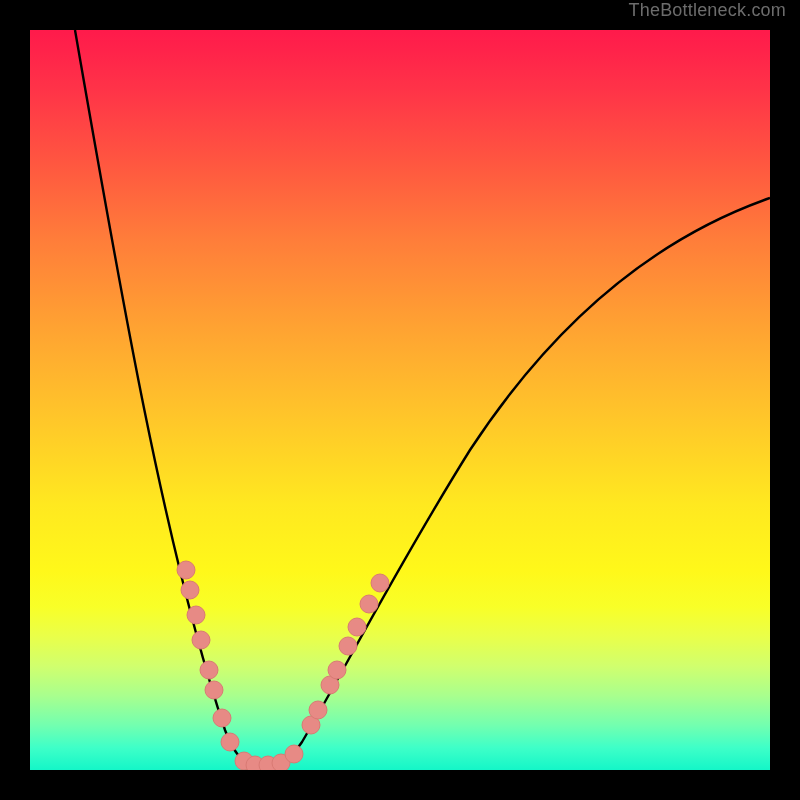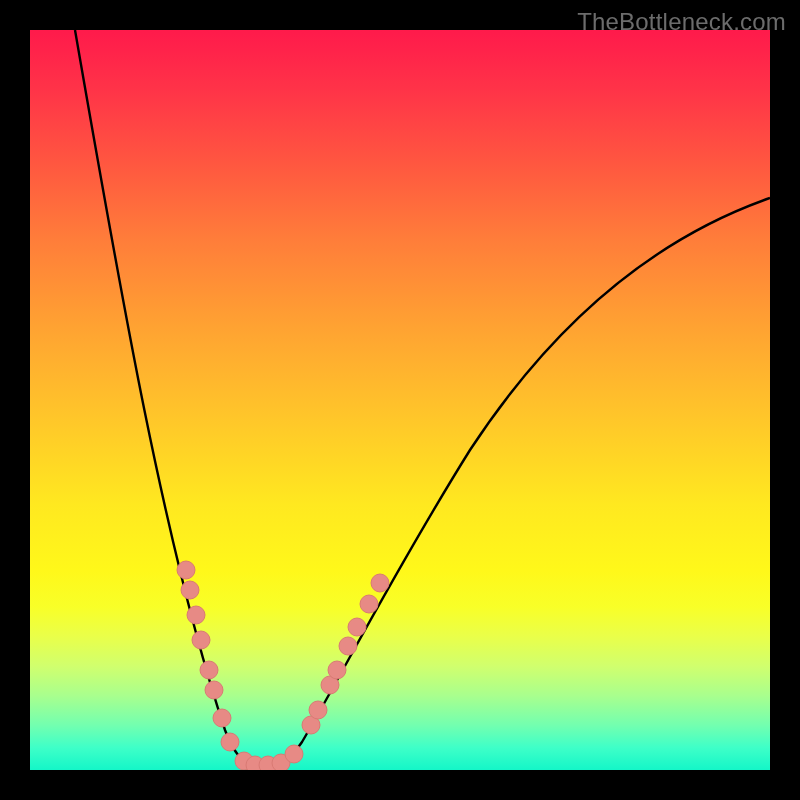--- a/index.html
+++ b/index.html
@@ -35,24 +35,24 @@
       #f8ff28 78%,
       #e9ff4a 82%,
       #d0ff6e 86%,
       #a8ff8e 90%,
       #72ffb0 94%,
       #3effc8 97%,
       #14f6c8 100%);
   }
   .watermark {
     position: absolute;
-    top: 8px;
+    top: 0;
     right: 14px;
     color: #6c6c6c;
-    font-size: 24px;
+    font-size: 18px;
     font-weight: 500;
     letter-spacing: 0.2px;
   }
   svg.curves {
     position: absolute;
     inset: 0;
     width: 740px;
     height: 740px;
   }
 </style>

